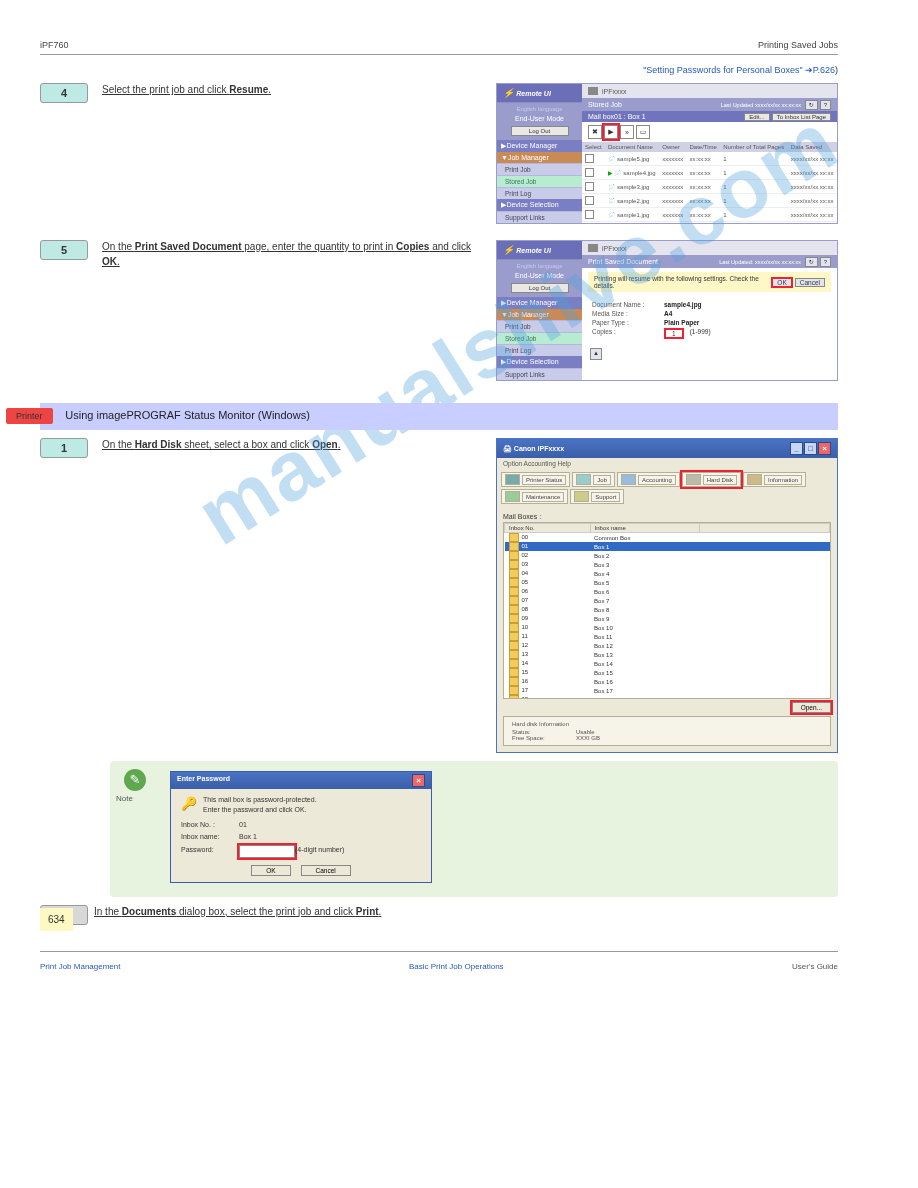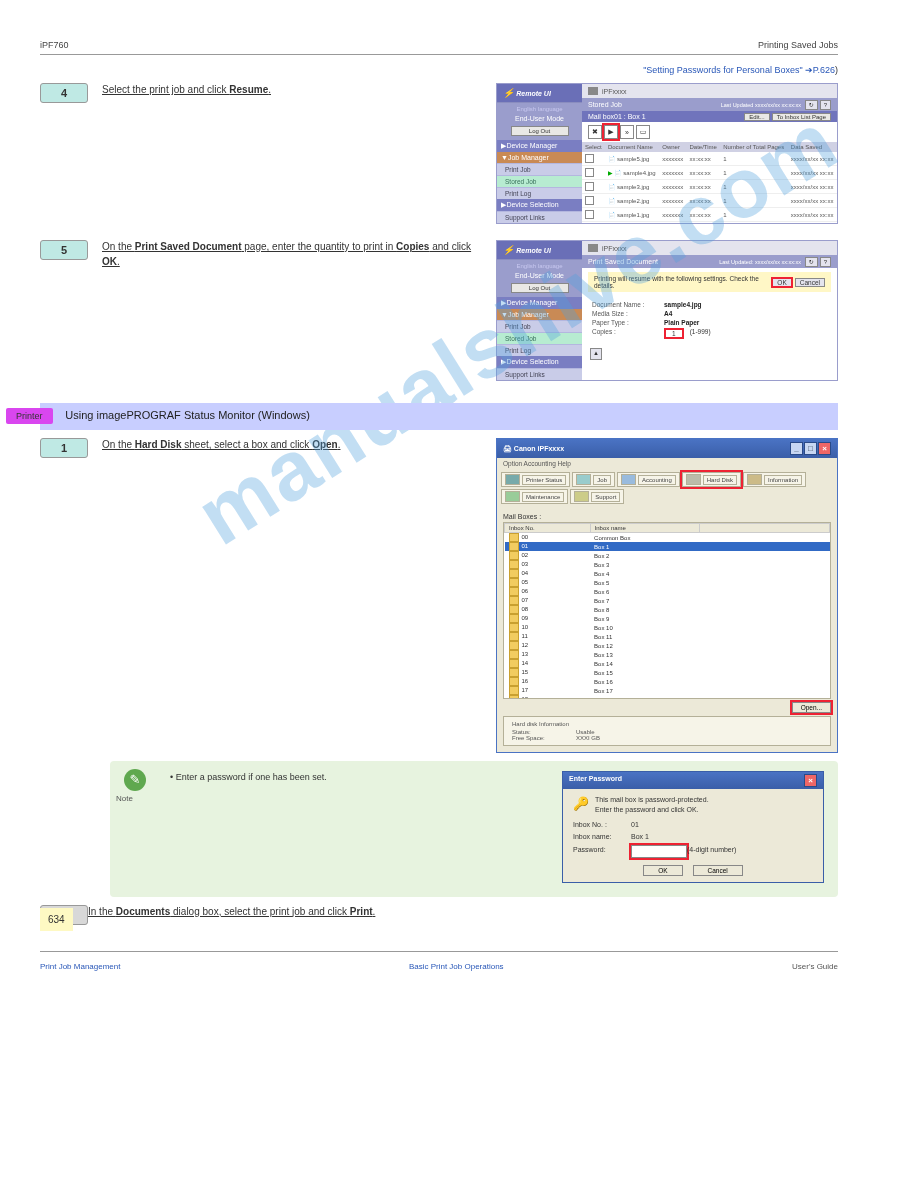--- a/index.html
+++ b/index.html
@@ -1,28 +1,28 @@
 <!DOCTYPE html>
 <html><head>
 <meta charset="utf-8">
 <style>
 body { margin:0; font-family:Arial,Helvetica,sans-serif; font-size:10px; color:#333; background:#fff; }
 .page { width:918px; margin:0 auto; padding:40px 80px 40px 40px; box-sizing:border-box; position:relative; }
 hr.rule { border:none; border-top:1px solid #999; margin:4px 0 10px 0; }
 .topline { font-size:9px; color:#444; display:flex; justify-content:space-between; }
-.step-row { display:flex; align-items:flex-start; gap:0; margin-top:6px; }
+.step-row { display:flex; align-items:flex-start; gap:6px; margin-top:6px; }
 .step-num { display:inline-block; min-width:30px; padding:3px 8px; background:#bfe9e4; border:1px solid #999; border-radius:3px; text-align:center; font-weight:bold; font-size:11px; }
 .step-num.gray { background:#d8d8d8; }
 .step-text { flex:1; font-size:10px; line-height:1.45;text-decoration:underline; }
 .step-text b { font-weight:bold; }
 .screenshot { flex:0 0 340px; }
 .side-by-side { display:flex; gap:18px; margin-top:8px; }
 
 .section-bar { background:#c8ceff; margin:22px 0 4px 0; padding:6px 0; position:relative; }
-.section-tab { display:inline-block; background:#d946ef; padding:3px 10px; font-size:9px; margin-left:-34px; margin-top:-2px; border-radius:2px; }
+.section-tab { display:inline-block; background:#ef4444; padding:3px 10px; font-size:9px; margin-left:-34px; margin-top:-2px; border-radius:2px; }
 .section-title { display:inline-block; font-size:11px; color:#222; margin-left:10px; }
 
 .note-block { background:#e7f3df; border-radius:4px; margin:8px 0 8px 70px; padding:10px 14px 14px 60px; position:relative; font-size:9px; line-height:1.45; display:flex; gap:14px; }
 .note-icon { position:absolute; left:14px; top:8px; width:22px; height:22px; border-radius:50%; background:#5fa84f; display:flex; align-items:center; justify-content:center; color:#fff; font-size:13px; }
 .note-icon::before{content:"✎";}
 .note-label { position:absolute; left:6px; top:32px; font-size:8px; color:#555;}
 
 
 .rui { width:340px; font-size:7px; border:1px solid #9a9dcc; }
 .rui .top { display:flex; }
@@ -456,23 +456,20 @@
               </div>
         </div>
       </div>
     </div>
   </div>
 </div>
 
 <div class="note-block">
   <div class="note-icon"></div>
   <div class="note-label">Note</div>
-  <div style="flex:1;">
-    <span>• </span><span>Enter a password if one has been set.</span>
-  </div>
   <div style="flex:0 0 260px;">
     <div class="pwd">
       <div class="tb">
             <span>Enter Password</span>
             <span class="x">×</span>
           </div>
       <div class="bd">
         <div class="msg">
               <span class="ki">🔑</span>
               <span><span>This mail box is password-protected.</span><br><span>Enter the password and click OK.</span></span>

